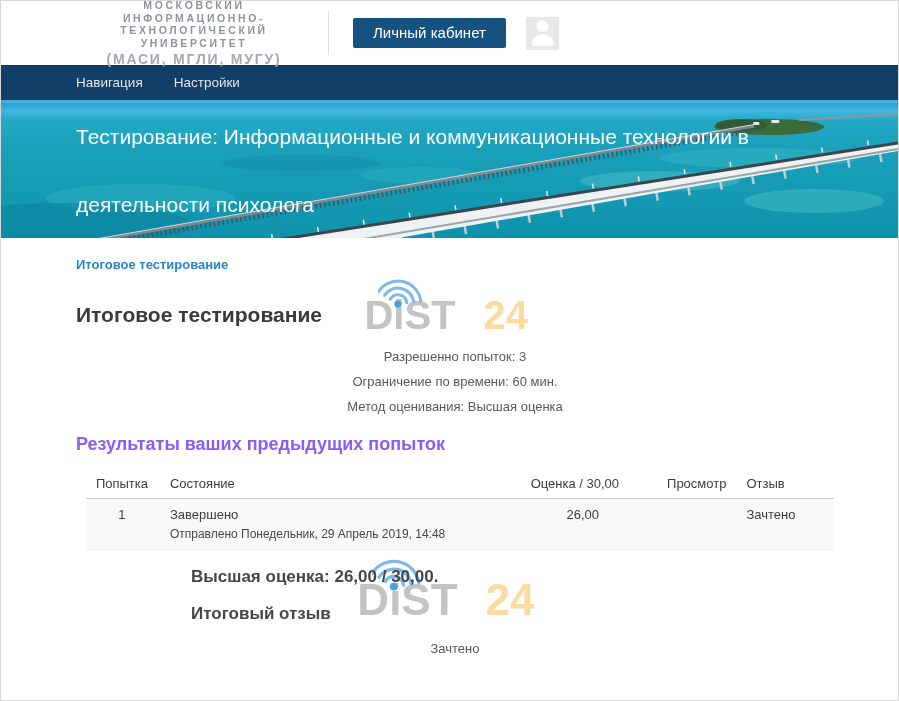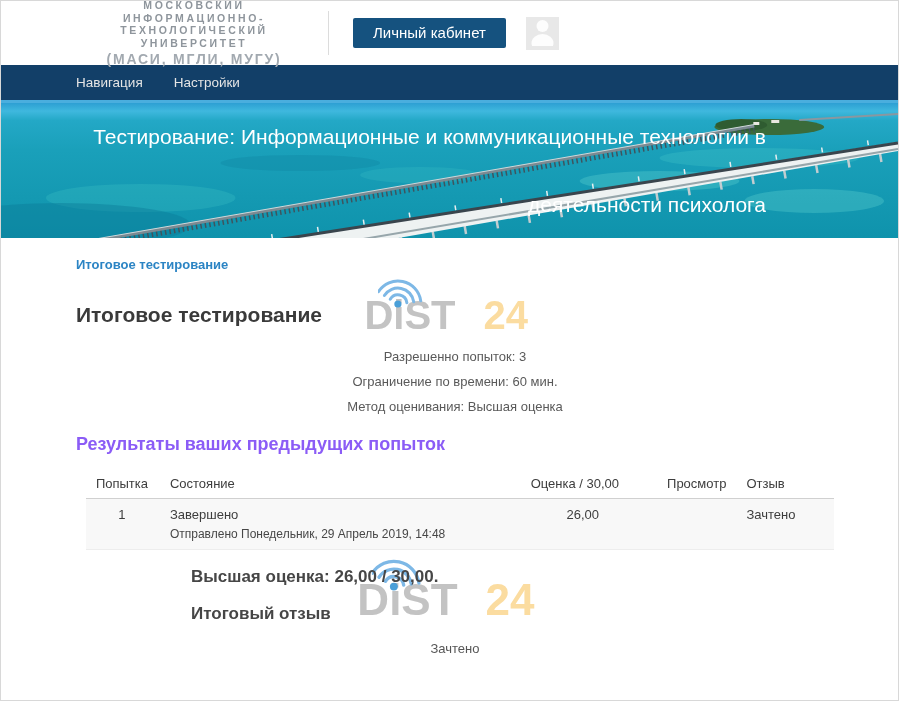--- a/index.html
+++ b/index.html
@@ -27,21 +27,21 @@
   .avatar { width:33px; height:33px; background:#e8e8e8; display:flex; align-items:flex-end; justify-content:center; overflow:hidden; margin-left:-4px; }
 
   
   .navbar {
     height:38px; background:#123f68; border-bottom:3px solid #4aaede;
     display:flex; align-items:center; padding-left:75px; gap:31px;
   }
   .navbar-item { color:#e5e5e5; font-size:13.5px; cursor:pointer; }
 
   
-  .hero { position:relative; height:135px; overflow:hidden;text-align:right; }
+  .hero { position:relative; height:135px; overflow:hidden; }
   .hero-art { position:absolute; inset:0; width:100%; height:100%; }
   .hero-title {
     position:relative; z-index:1; color:#fff; font-weight:400;
     font-size:21px; line-height:68px; margin-left:75px; width:690px;
   }
 
   
   .content { position:relative; padding:0 64px 0 75px; }
   .content > * { position:relative; z-index:1; }
 

